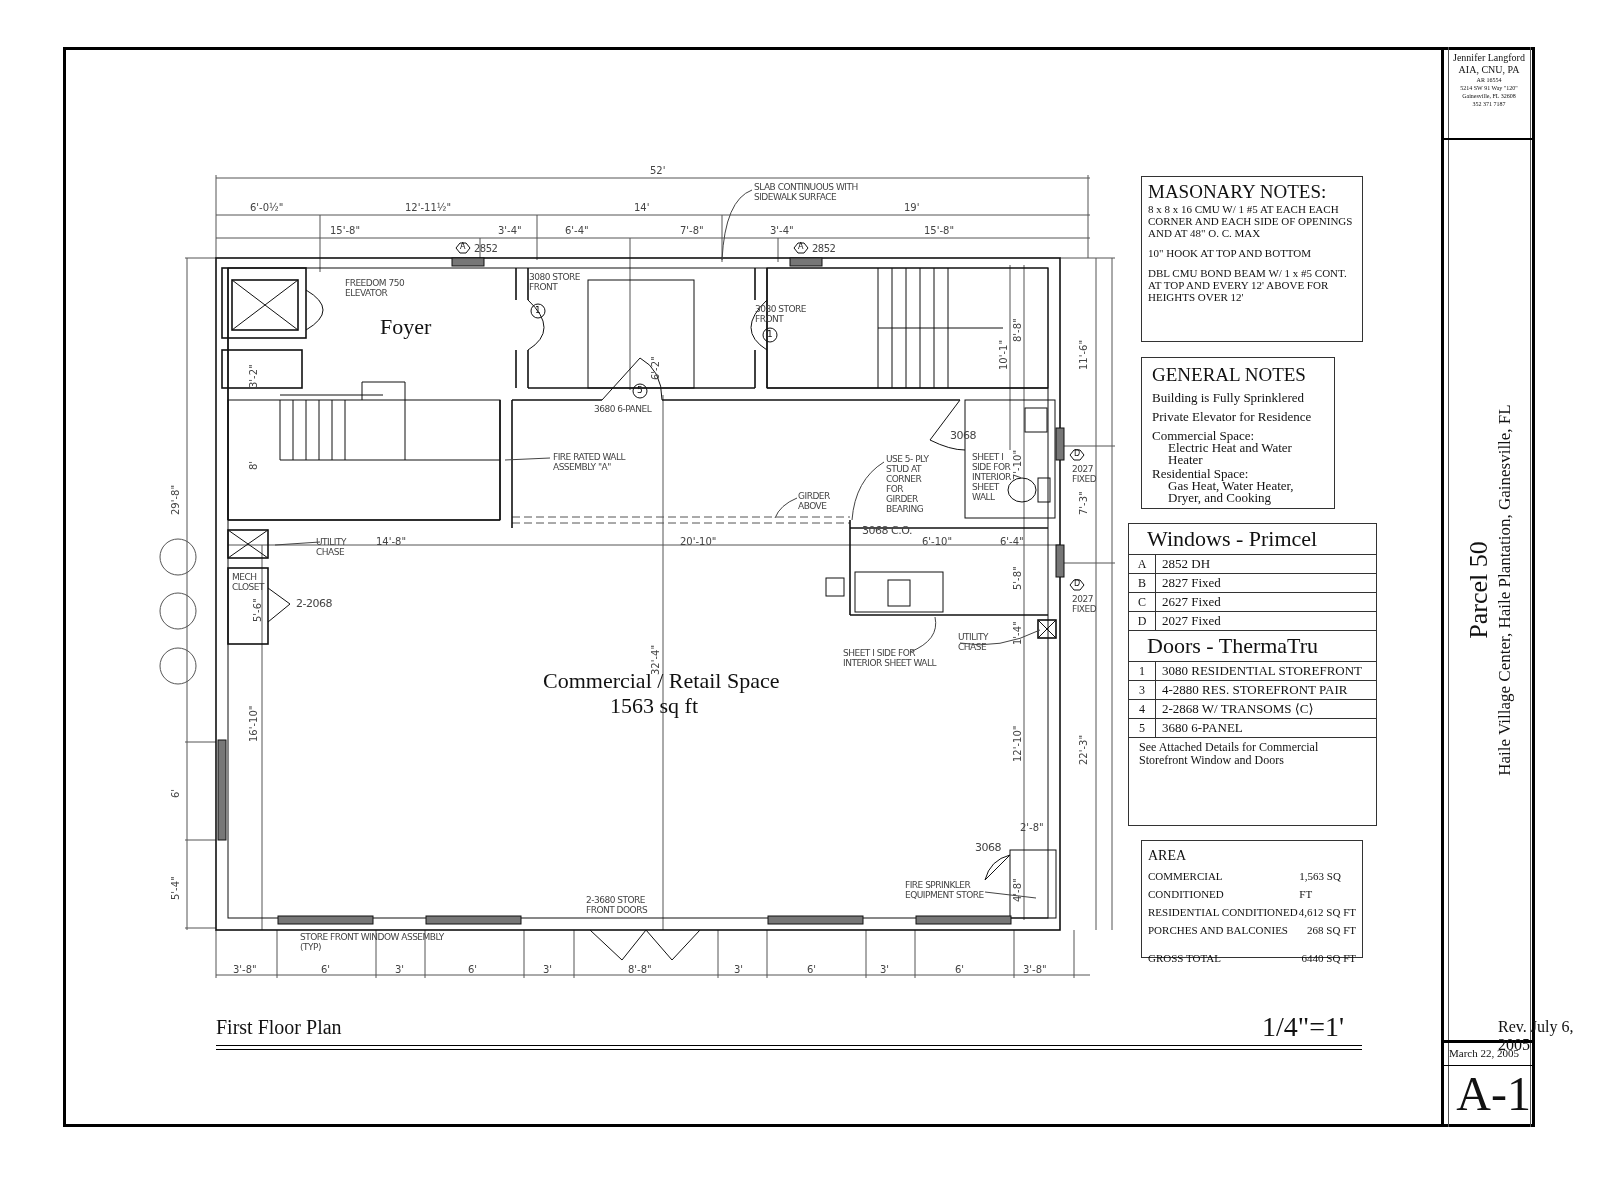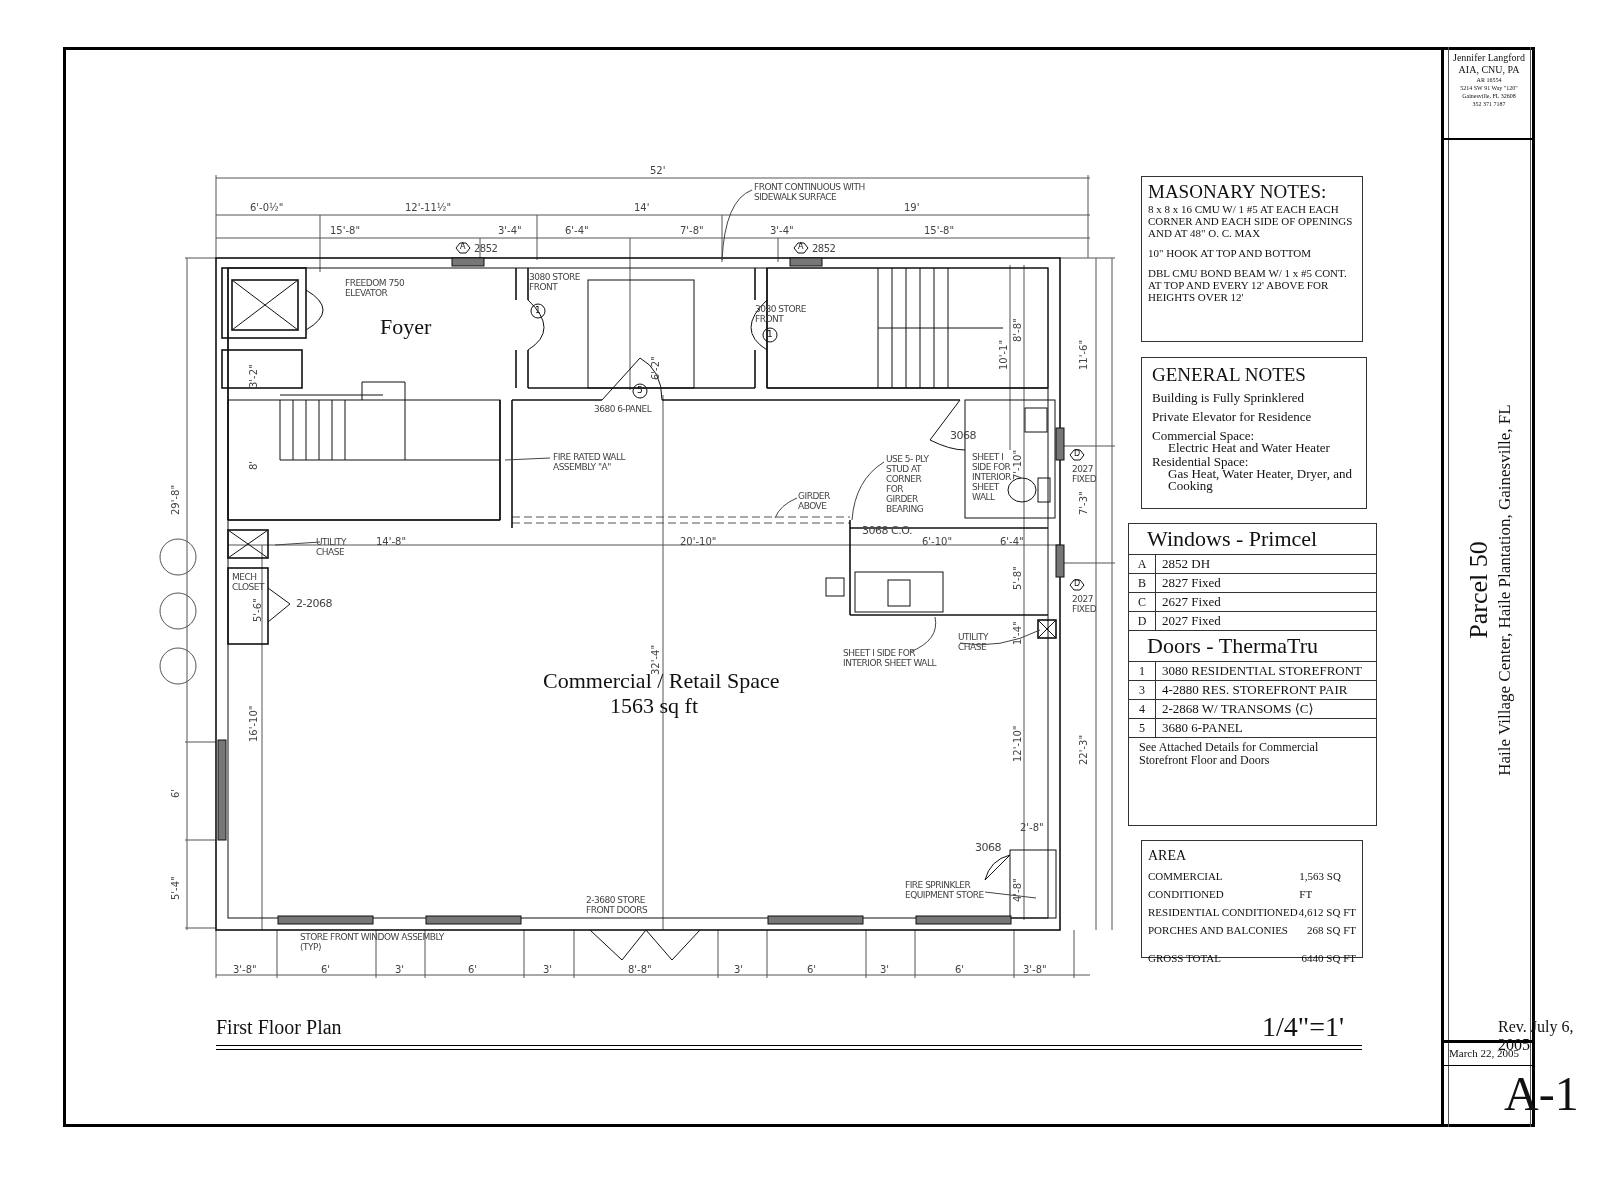--- a/index.html
+++ b/index.html
@@ -9,28 +9,28 @@
   .tb-col .inner{position:absolute;left:4px;top:0;right:4px;bottom:0;border-left:1px solid #555;border-right:1px solid #555;}
   .arch{position:absolute;left:1449px;top:52px;width:80px;text-align:center;font-size:9px;line-height:11px;}
   .arch .big{font-size:10px;line-height:12px;}
   .arch .sm{font-size:6px;line-height:8px;}
   .vtitle{position:absolute;left:1460px;top:400px;width:60px;height:380px;}
   .vtitle .inner-rot{position:absolute;left:50%;top:50%;transform:translate(-50%,-50%) rotate(-90deg);white-space:nowrap;text-align:center;}
   .vtitle .p50{font-size:26px;line-height:30px;display:block;}
   .vtitle .loc{font-size:17px;line-height:22px;display:block;}
   .rev{position:absolute;left:1498px;top:1018px;font-size:16px;}
   .date{position:absolute;left:1449px;top:1047px;font-size:11px;}
-  .sheetno{position:absolute;left:1504px;top:1066px;width:82px;text-align:left;font-size:48px;line-height:56px;}
+  .sheetno{position:absolute;left:1449px;top:1066px;width:82px;text-align:right;font-size:48px;line-height:56px;}
   .hline{position:absolute;height:0;border-top:1px solid #000;}
   .notebox{position:absolute;border:1.5px solid #333;box-sizing:border-box;background:#fff;}
   .notebox h3{margin:0;font-weight:normal;}
   .mas{left:1141px;top:176px;width:222px;height:166px;padding:4px 6px;}
   .mas h3{font-size:19px;line-height:22px;}
   .mas p{margin:0 0 8px 0;font-size:11px;line-height:12px;}
-  .gen{left:1141px;top:357px;width:226px;height:152px;padding:6px 10px;}
+  .gen{left:1141px;top:357px;width:194px;height:152px;padding:6px 10px;}
   .gen h3{font-size:19px;line-height:22px;margin-bottom:6px;}
   .gen p{margin:0 0 7px 0;font-size:13px;line-height:12px;}
   .gen .ind{padding-left:16px;}
   .sched{left:1128px;top:523px;width:249px;height:303px;border:1.5px solid #333;}
   .sched .hd{font-size:22px;line-height:30px;padding-left:18px;border-bottom:1px solid #333;}
   .sched .row{display:flex;height:18px;border-bottom:1px solid #333;font-size:13px;line-height:18px;}
   .sched .tag{width:26px;border-right:1px solid #333;text-align:center;font-size:12px;}
   .sched .val{padding-left:6px;}
   .sched .note{font-size:12px;line-height:13px;padding:3px 10px;border-bottom:1px solid #333;}
   .area{left:1141px;top:840px;width:222px;height:118px;padding:6px 6px;}
@@ -257,21 +257,21 @@
   </g>
 </svg>
 
 <div class="room" style="left:380px;top:314px;">Foyer</div>
 <div class="room" style="left:543px;top:668px;">Commercial / Retail Space</div>
 <div class="room" style="left:610px;top:693px;">1563 sq ft</div>
 
 <div class="hand" style="left:345px;top:278px;width:70px;white-space:normal;">FREEDOM 750 ELEVATOR</div>
 <div class="hand" style="left:529px;top:272px;width:60px;white-space:normal;">3080 STORE FRONT</div>
 <div class="hand" style="left:755px;top:304px;width:60px;white-space:normal;">3080 STORE FRONT</div>
-<div class="hand" style="left:754px;top:182px;width:120px;white-space:normal;">FRONT CONTINUOUS WITH SIDEWALK SURFACE</div>
+<div class="hand" style="left:754px;top:182px;width:120px;white-space:normal;">SLAB CONTINUOUS WITH SIDEWALK SURFACE</div>
 <div class="hand" style="left:594px;top:404px;">3680 6-PANEL</div>
 <div class="hand" style="left:553px;top:452px;width:90px;white-space:normal;">FIRE RATED WALL ASSEMBLY "A"</div>
 <div class="hand" style="left:798px;top:491px;width:40px;white-space:normal;">GIRDER ABOVE</div>
 <div class="hand" style="left:886px;top:454px;width:50px;white-space:normal;">USE 5- PLY STUD AT CORNER FOR GIRDER BEARING</div>
 <div class="hand" style="left:972px;top:452px;width:40px;white-space:normal;">SHEET I SIDE FOR INTERIOR SHEET WALL</div>
 <div class="hand" style="left:950px;top:431px;font-size:11px;">3068</div>
 <div class="hand" style="left:862px;top:526px;font-size:11px;">3068 C.O.</div>
 <div class="hand" style="left:316px;top:537px;width:40px;white-space:normal;">UTILITY CHASE</div>
 <div class="hand" style="left:958px;top:632px;width:40px;white-space:normal;">UTILITY CHASE</div>
 <div class="hand" style="left:232px;top:572px;width:34px;white-space:normal;">MECH CLOSET</div>
@@ -390,21 +390,21 @@
       <span class="val">4-2880 RES. STOREFRONT PAIR</span>
     </div>
   <div class="row">
       <span class="tag">4</span>
       <span class="val">2-2868 W/ TRANSOMS ⟨C⟩</span>
     </div>
   <div class="row">
       <span class="tag">5</span>
       <span class="val">3680 6-PANEL</span>
     </div>
-  <div class="note" style="border-bottom:none">See Attached Details for Commercial Storefront Floor and Doors</div>
+  <div class="note" style="border-bottom:none">See Attached Details for Commercial Storefront Window and Doors</div>
 </div>
 
 <div class="notebox area">
   <h3>AREA</h3>
   <div class="ar">
       <span>COMMERCIAL CONDITIONED</span>
       <span>1,563 SQ FT</span>
     </div>
   <div class="ar">
       <span>RESIDENTIAL CONDITIONED</span>

